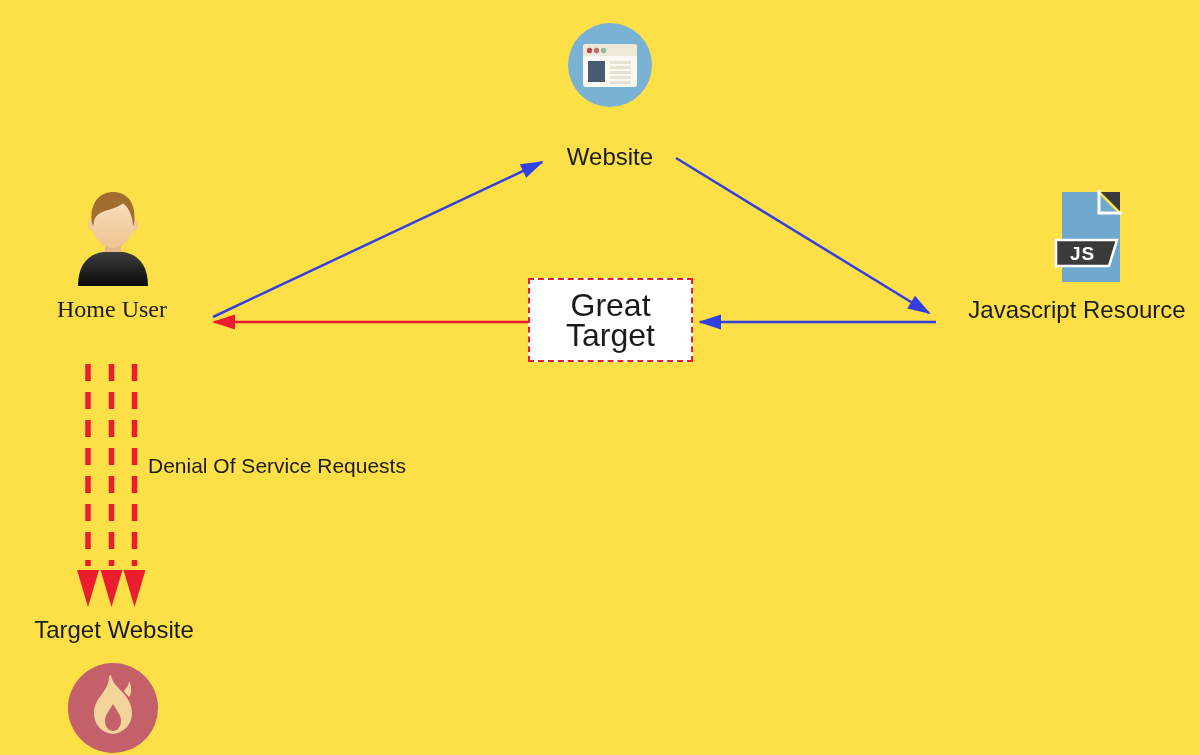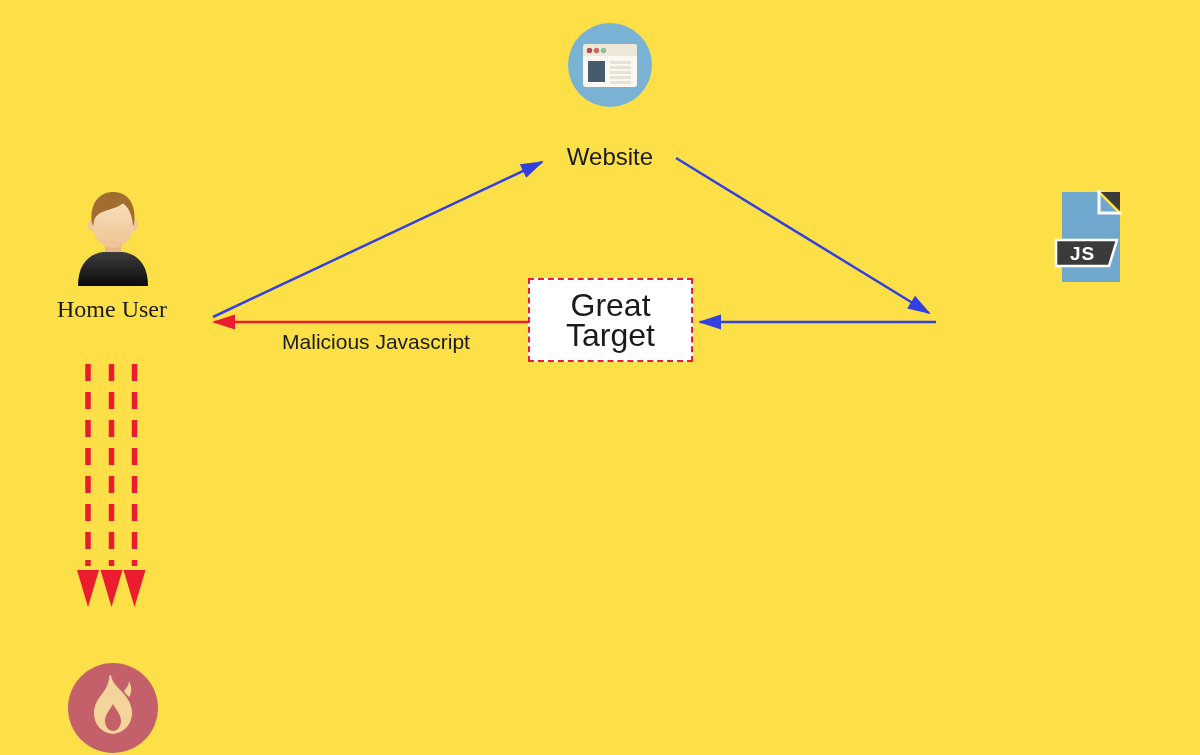--- a/index.html
+++ b/index.html
@@ -116,28 +116,30 @@
 
   <svg class="abs" style="left:1054px;top:190px;" width="72" height="94" viewBox="0 0 72 94">
     <path d="M8,2 H43 L66,25 V92 H8 Z" fill="#6fa7cd"></path>
     <path d="M47,2 L66,2 L66,21 Z" fill="#3b3b3b"></path>
     <path d="M43,2 L66,25 L47,25 L43,21 Z" fill="#ffffff" opacity="0"></path>
     <path d="M45,0 L45,23 L68,23" fill="none" stroke="#ffffff" stroke-width="3"></path>
     <path d="M47,2 L66,2 L66,21 Z" fill="#3b3b3b"></path>
     <path d="M2,50 H63 L55,76 H2 Z" fill="#3b3b3b" stroke="#ffffff" stroke-width="2.5"></path>
     <text x="16" y="70" font-family="Liberation Sans, sans-serif" font-size="19" font-weight="bold" fill="#ffffff" letter-spacing="1">JS</text>
   </svg>
+  <div class="node-label" style="left:1077px;top:296px;">Javascript Resource</div>
 
   <div class="cannon-box">
     <span>Great</span>
     <span>Target</span>
   </div>
 
-  <div class="edge-label centered" style="left:376px;top:330px;">Malicious Javascript</div>
+  <div class="edge-label" style="left:148px;top:454px;">Denial Of Service Requests</div>
 
+  <div class="node-label" style="left:114px;top:616px;">Target Website</div>
   <svg class="abs" style="left:68px;top:663px;" width="90" height="90" viewBox="0 0 90 90">
     <circle cx="45" cy="45" r="45" fill="#c4606a"></circle>
     <path d="M43,12
              C44,20 50,24 56,31
              C61,37 64,43 64,50
              C64,62 55,70 45,71
              C34,70 26,62 26,50
              C26,42 30,36 34,31
              C38,26 41,20 41,14
              C41.5,12.5 42.5,12 43,12 Z" fill="#f3d59c"></path>

